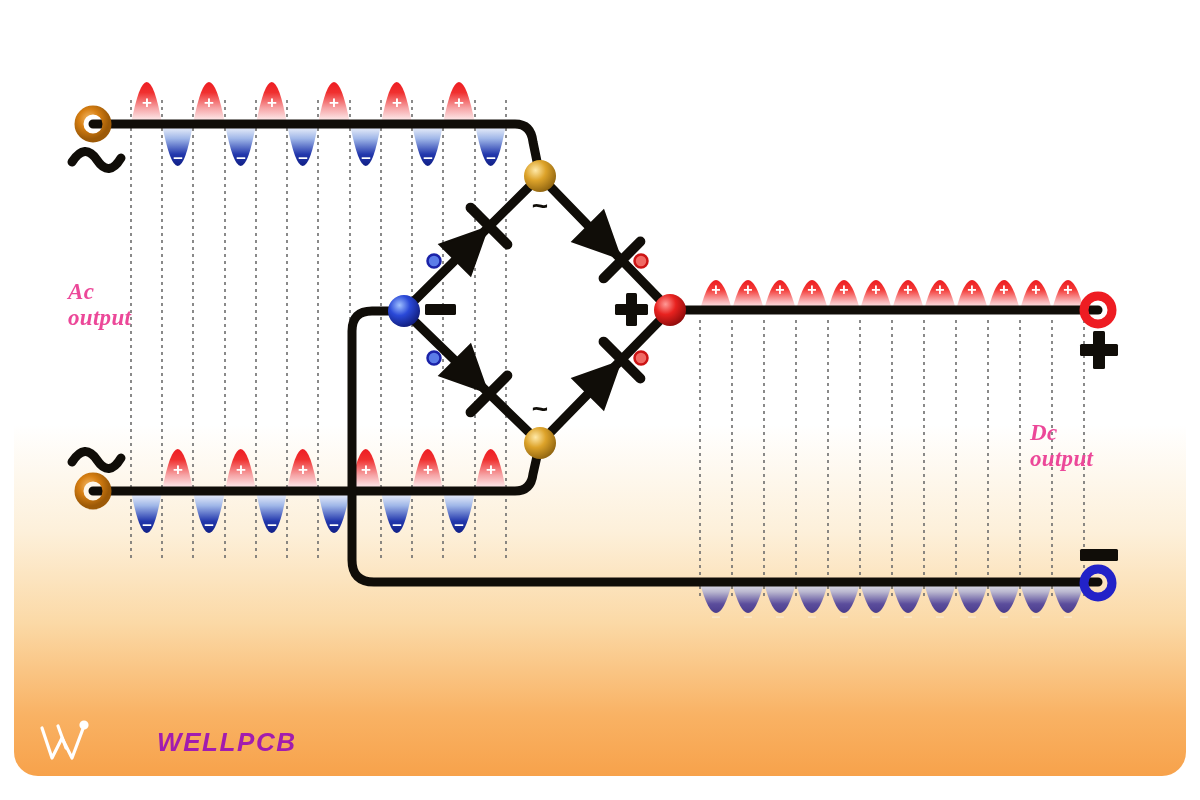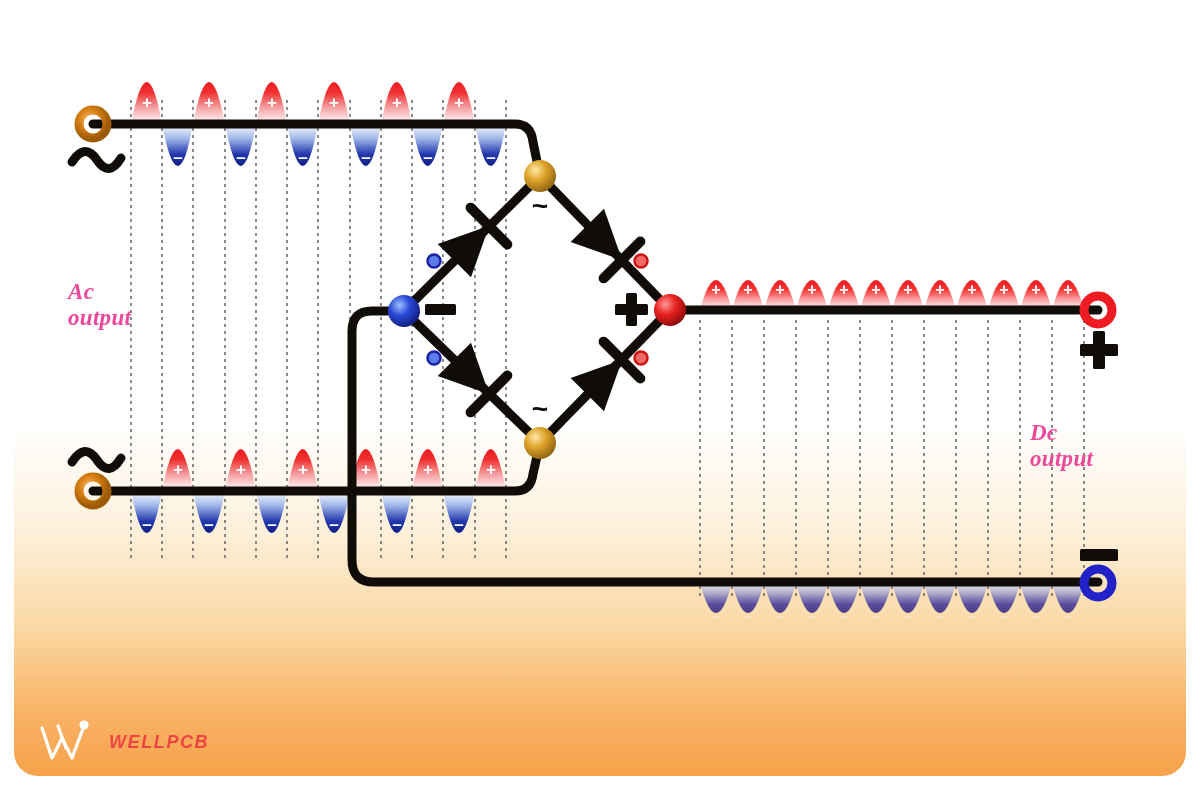--- a/index.html
+++ b/index.html
@@ -7,21 +7,21 @@
   #stage{position:relative;width:1200px;height:800px;background:#ffffff;}
   #card{position:absolute;left:14px;top:12px;width:1172px;height:764px;border-radius:24px;
         background:linear-gradient(to bottom,#ffffff 0%,#ffffff 54%,#fdf0da 68%,#fbd9a6 80%,#f9b264 92%,#f7a24b 100%);}
   svg{position:absolute;left:0;top:0;width:1200px;height:800px;overflow:visible;}
   .lbl{position:absolute;font-family:"Liberation Serif",serif;font-weight:bold;font-style:italic;
        color:#ec4899;line-height:1.12;font-size:23px;letter-spacing:.3px;}
   #ac-label{left:68px;top:279px;}
   #dc-label{left:1030px;top:420px;font-style:italic;}
   #logo{position:absolute;left:40px;top:722px;display:flex;align-items:center;gap:11px;}
   #logo-text{font-family:"Liberation Sans",sans-serif;font-weight:bold;font-style:italic;
-             font-size:18px;color:#ef4444;letter-spacing:1.6px;}
+             font-size:26px;color:#a21caf;letter-spacing:1.6px;margin-left:48px;}
 </style>
 </head>
 <body>
 
 <div id="stage">
   <div id="card"></div>
 
   <svg viewBox="0 0 1200 800">
     <defs>
       <linearGradient id="gPosUp" x1="0" y1="1" x2="0" y2="0">

